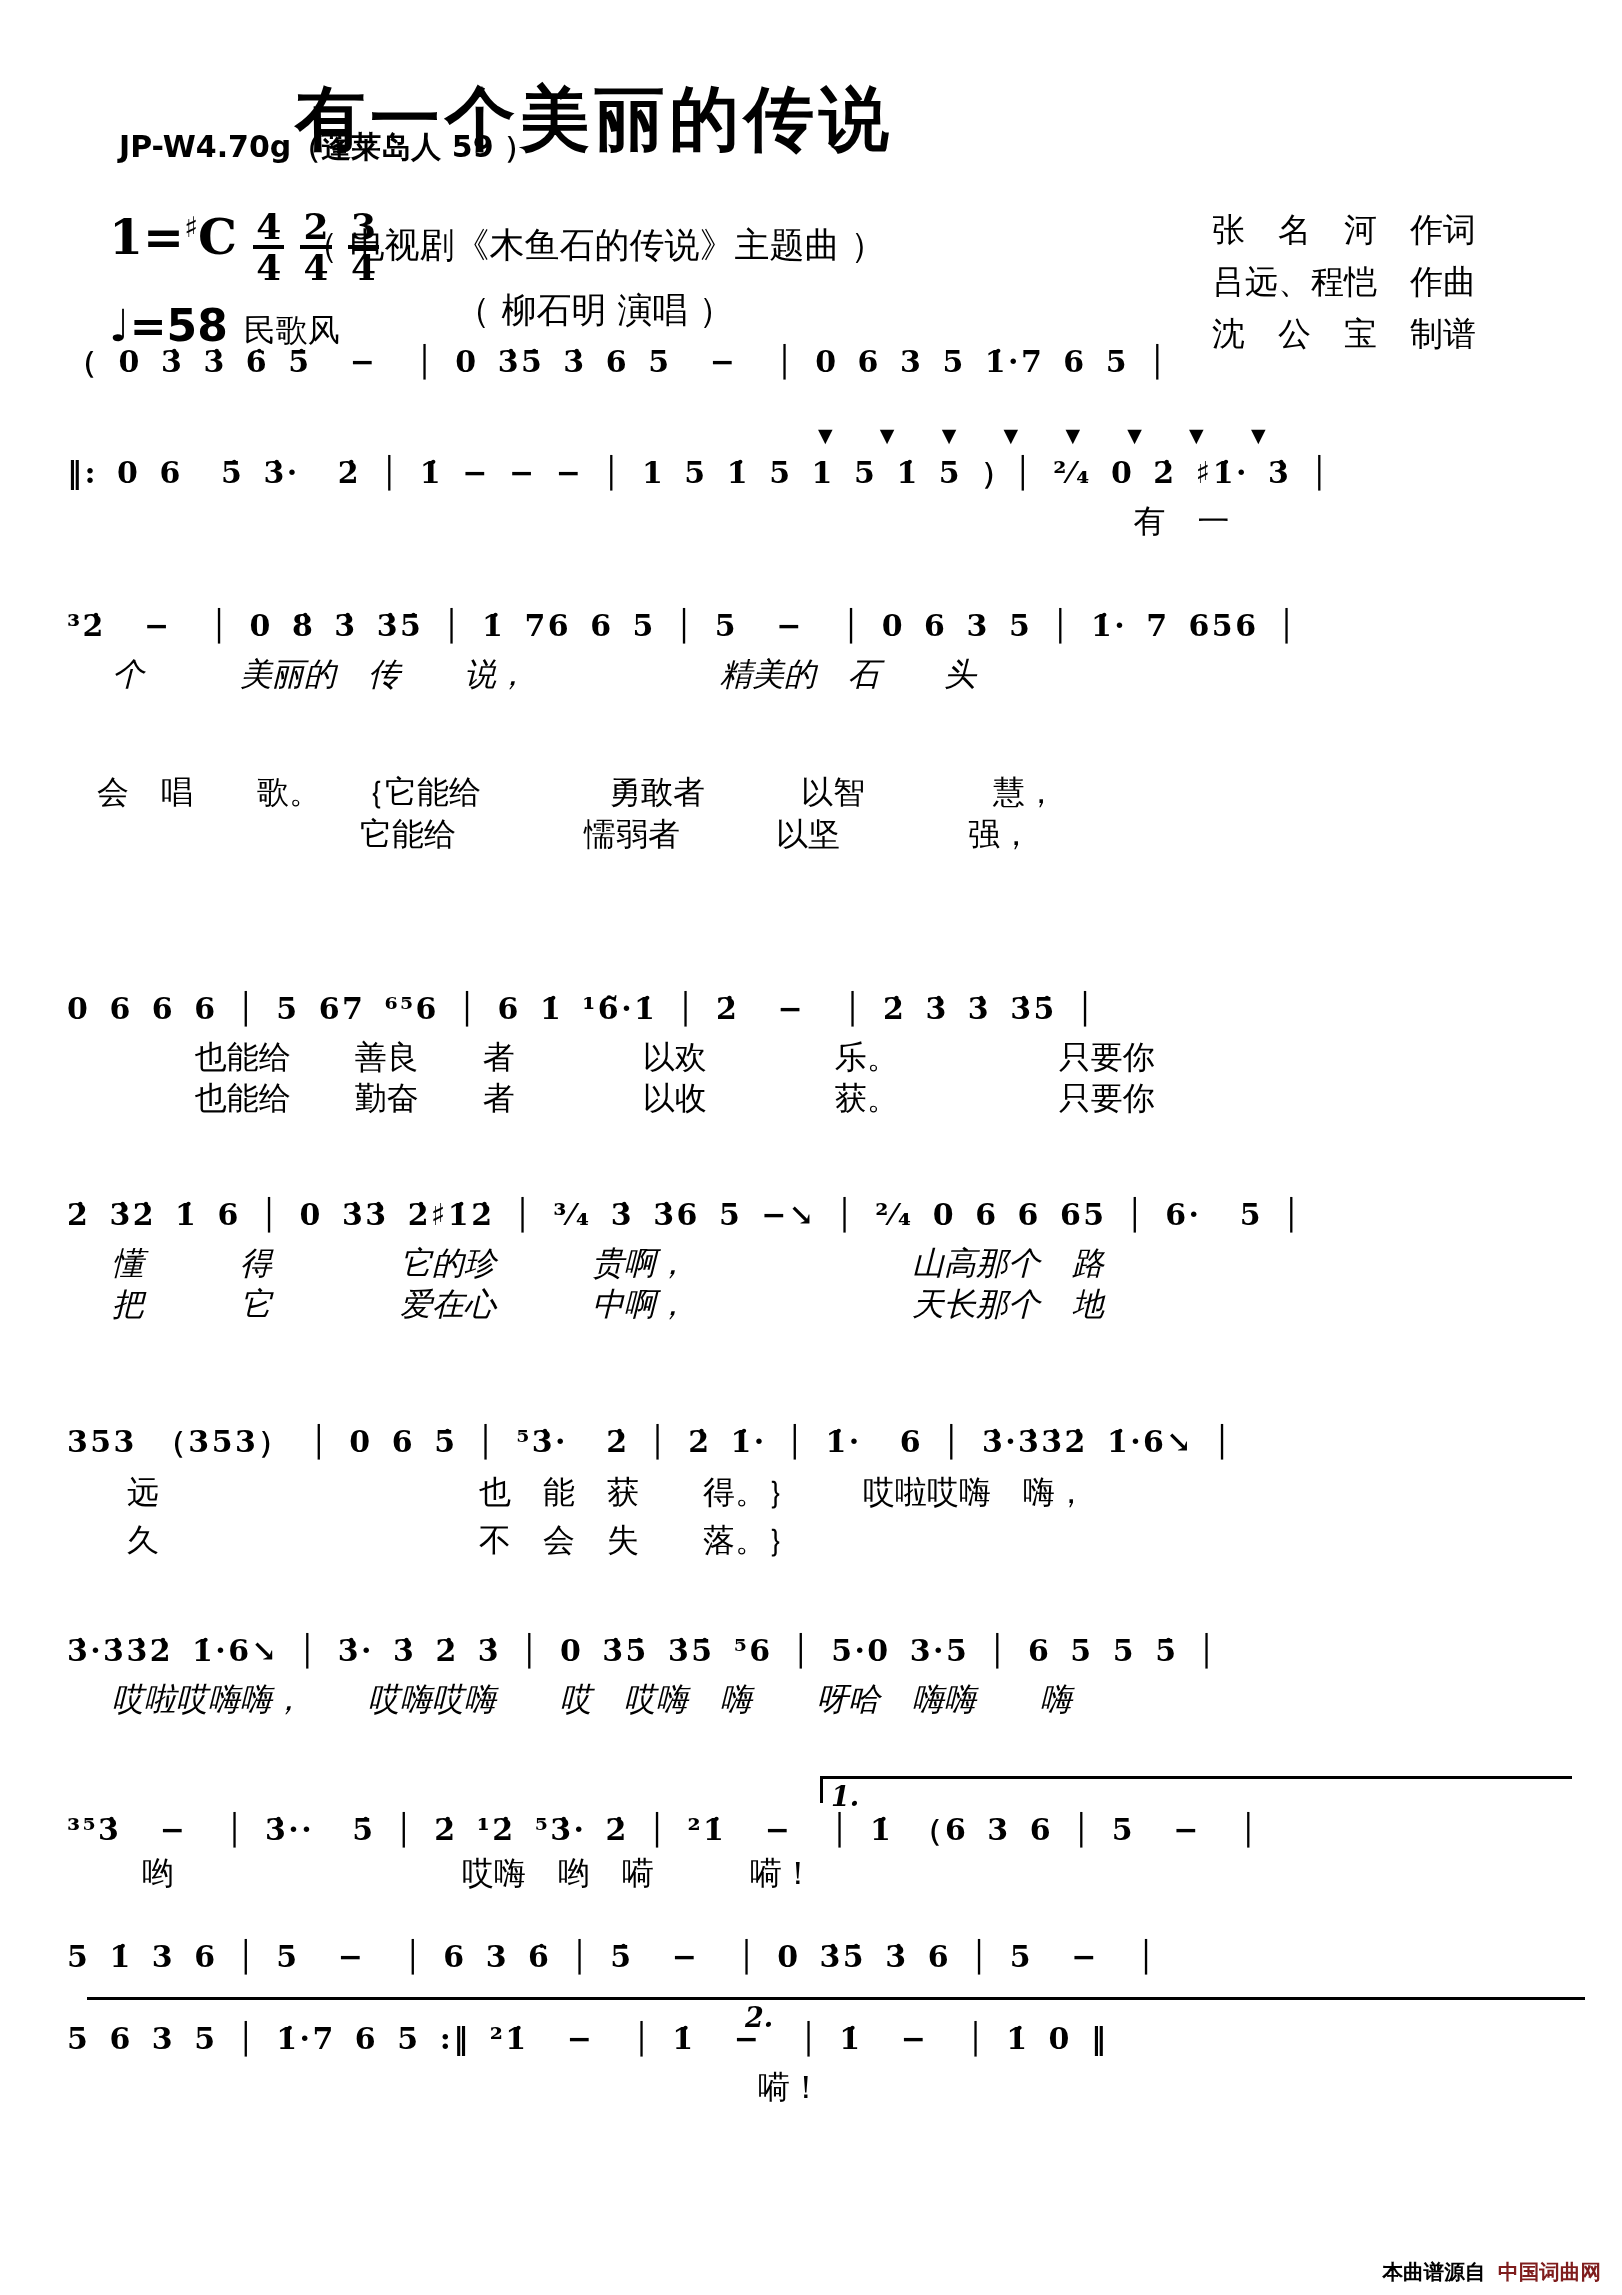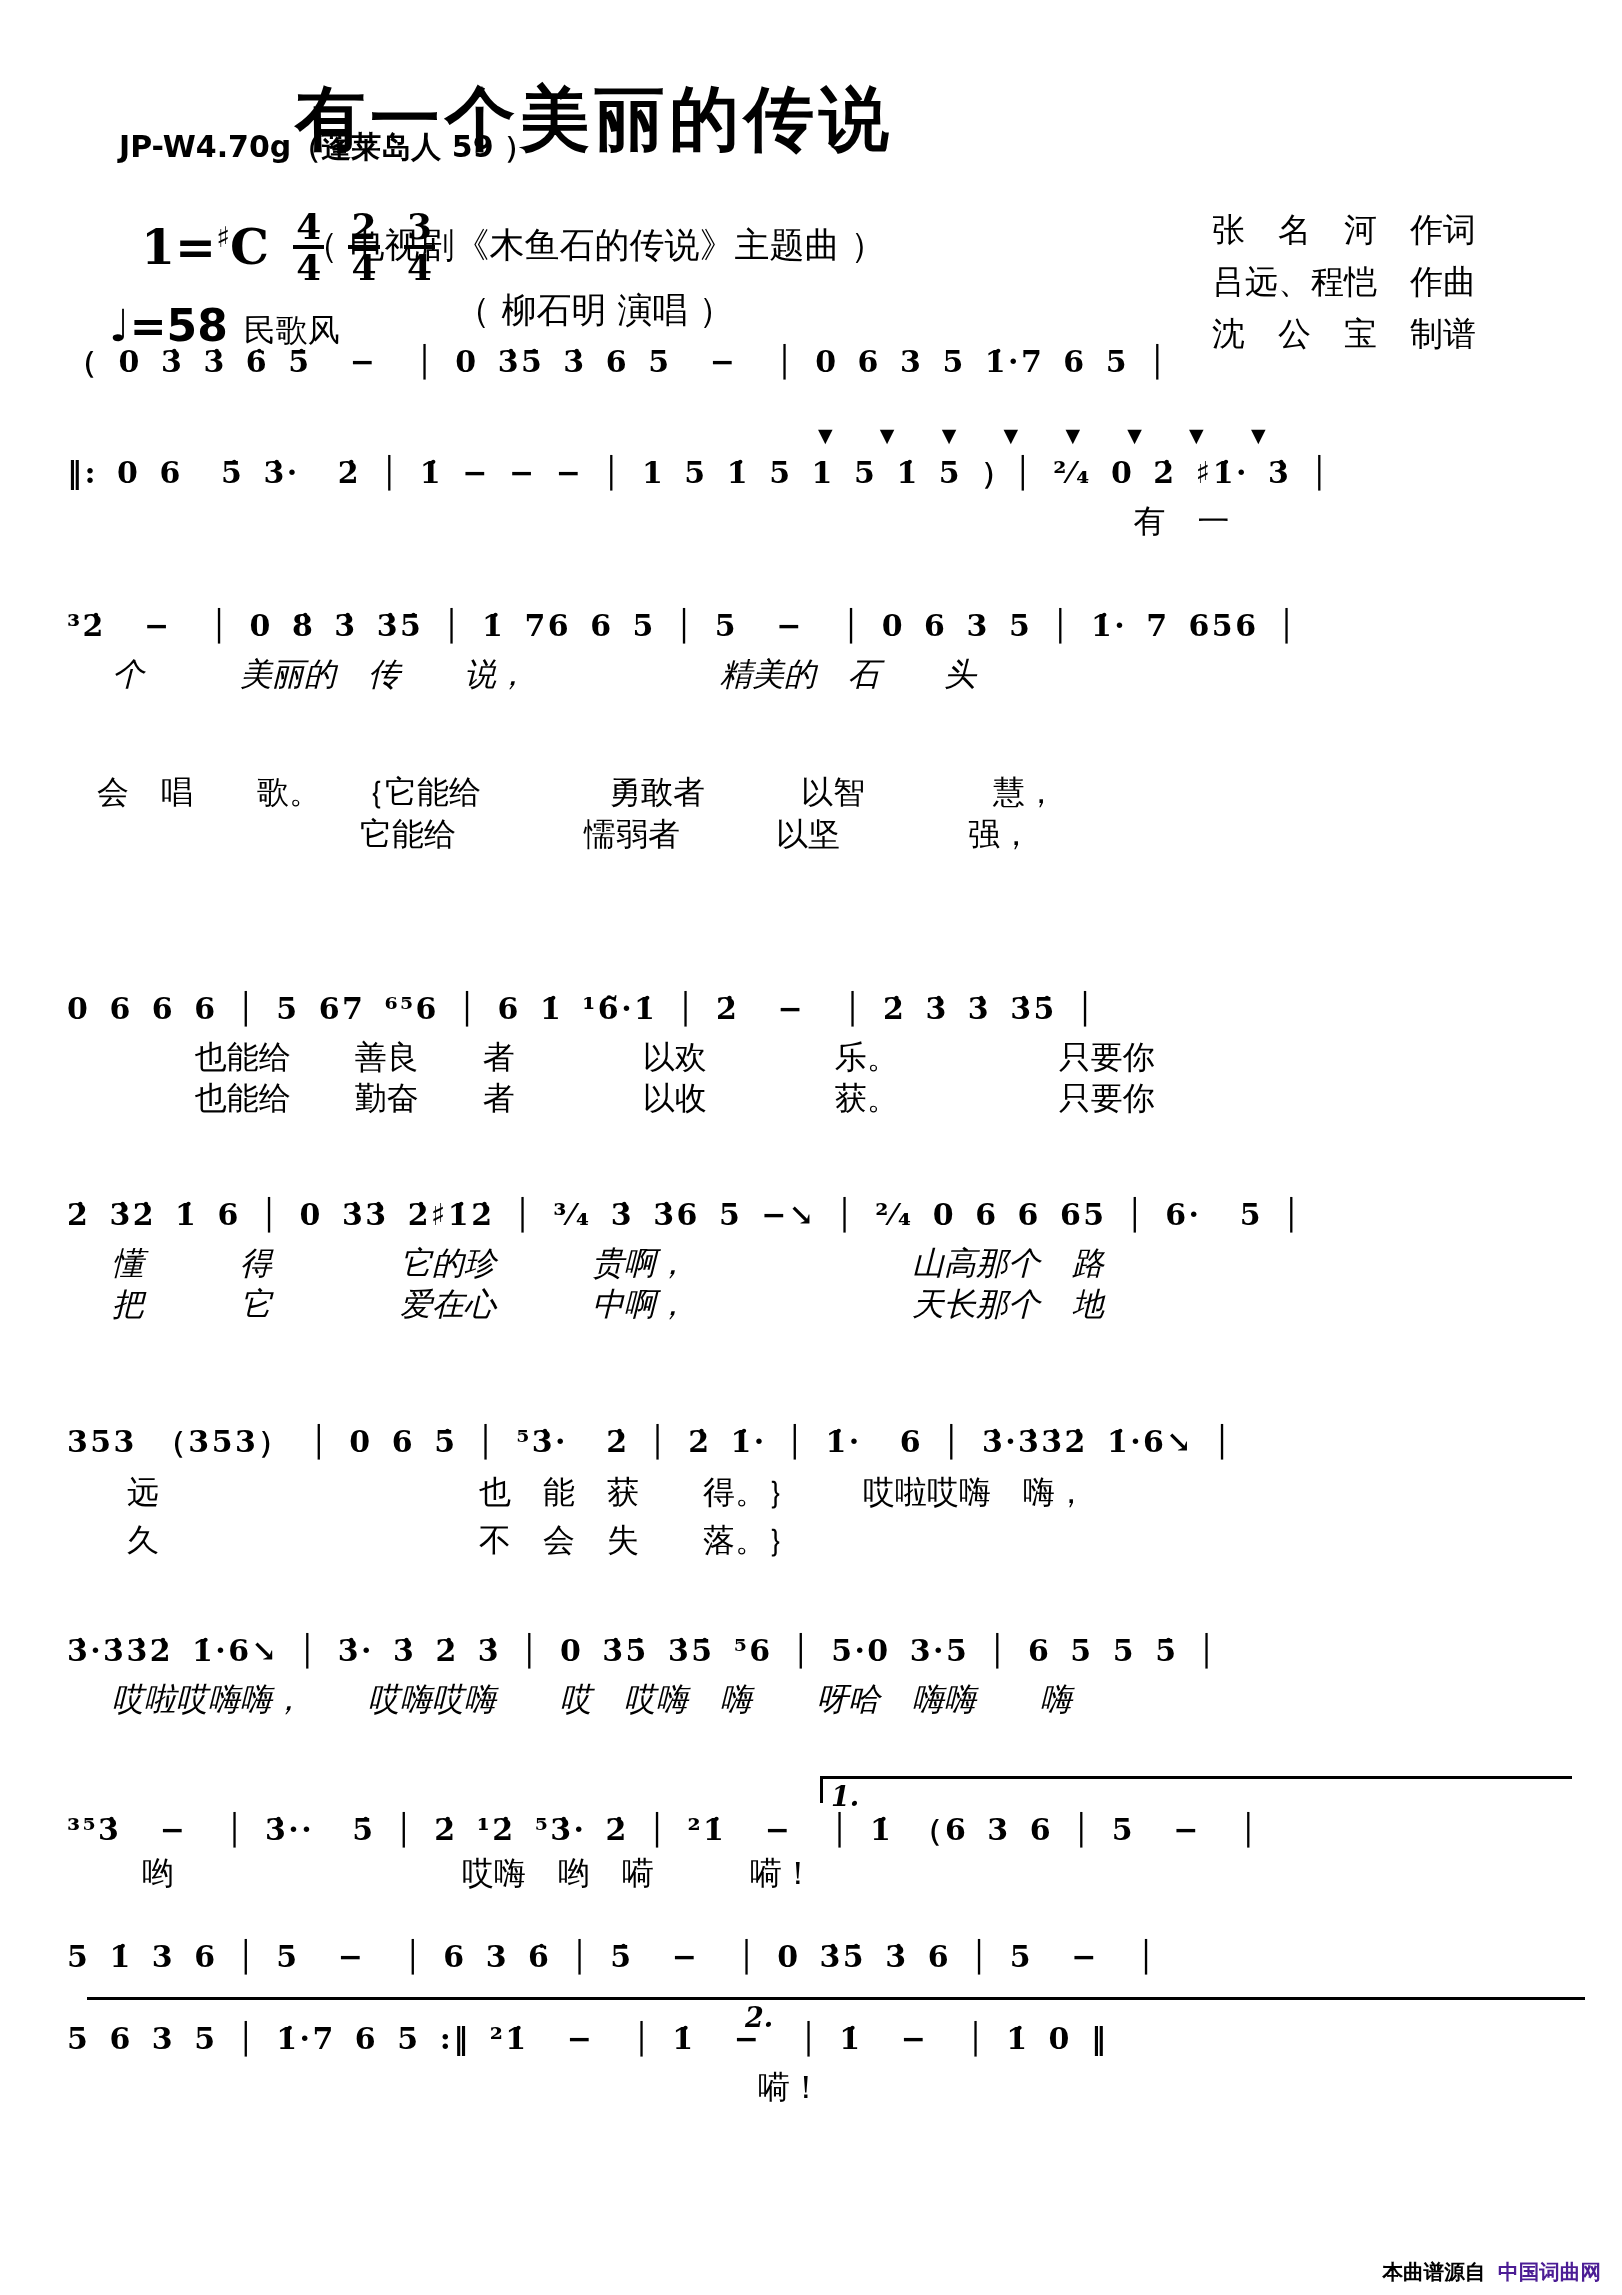--- a/index.html
+++ b/index.html
@@ -7,21 +7,21 @@
         font-family:"DejaVu Serif", serif;overflow:hidden;}
 
   
   .catalog{position:absolute;left:119px;top:127px;font-family:"DejaVu Sans",sans-serif;
            font-weight:bold;font-size:30px;}
   .title{position:absolute;left:254px;top:73px;width:681px;text-align:center;
          font-size:70px;font-weight:bold;letter-spacing:4.8px;}
   .subtitle{position:absolute;left:238px;top:222px;width:713px;text-align:center;font-size:35px;}
   .performer{position:absolute;left:238px;top:287px;width:713px;text-align:center;font-size:35px;}
   .credits{position:absolute;left:1212px;top:204px;width:349px;font-size:33px;line-height:52px;}
-  .keyline{position:absolute;left:109px;top:208px;display:flex;align-items:center;gap:24px;margin-left:32px;}
+  .keyline{position:absolute;left:109px;top:208px;display:flex;gap:16px;}
   .keysig{font-size:49px;font-weight:bold;}
   .keysig .sh{font-size:28.5px;vertical-align:super;}
   .frac{display:inline-flex;flex-direction:column;align-items:center;font-size:36px;
         font-weight:bold;line-height:1.02;}
   .frac .n{border-bottom:4px solid #000;padding:0 3.2px;}
   .tempoline{position:absolute;left:109px;top:300px;display:flex;align-items:baseline;gap:16px;}
   .tempo{font-size:44px;font-weight:bold;font-family:"DejaVu Sans",sans-serif;}
   .tstyle{font-size:32px;font-family:"DejaVu Serif",serif;}
 
   
@@ -149,17 +149,17 @@
   <div class="volta2">
     <span class="vlabel vlabel2">2.</span>
   </div>
 
   <div class="system s11">
     <div class="notes">5 6 3 5 │ 1̇·7 6 5 :‖ ²1̇  −  │ 1̇  −  │ 1̇  −  │ 1̇ 0 ‖</div>
     <div class="lyric m18 p46">嗬！</div>
   </div>
 
   <div class="watermark">
-    <span>本曲谱源自</span><span class="site" style="color: #4c1d95;">中国词曲网</span>
+    <span>本曲谱源自</span><span class="site" style="color: #7f1d1d;">中国词曲网</span>
   </div>
 
 </div>
 
 
 </body></html>

